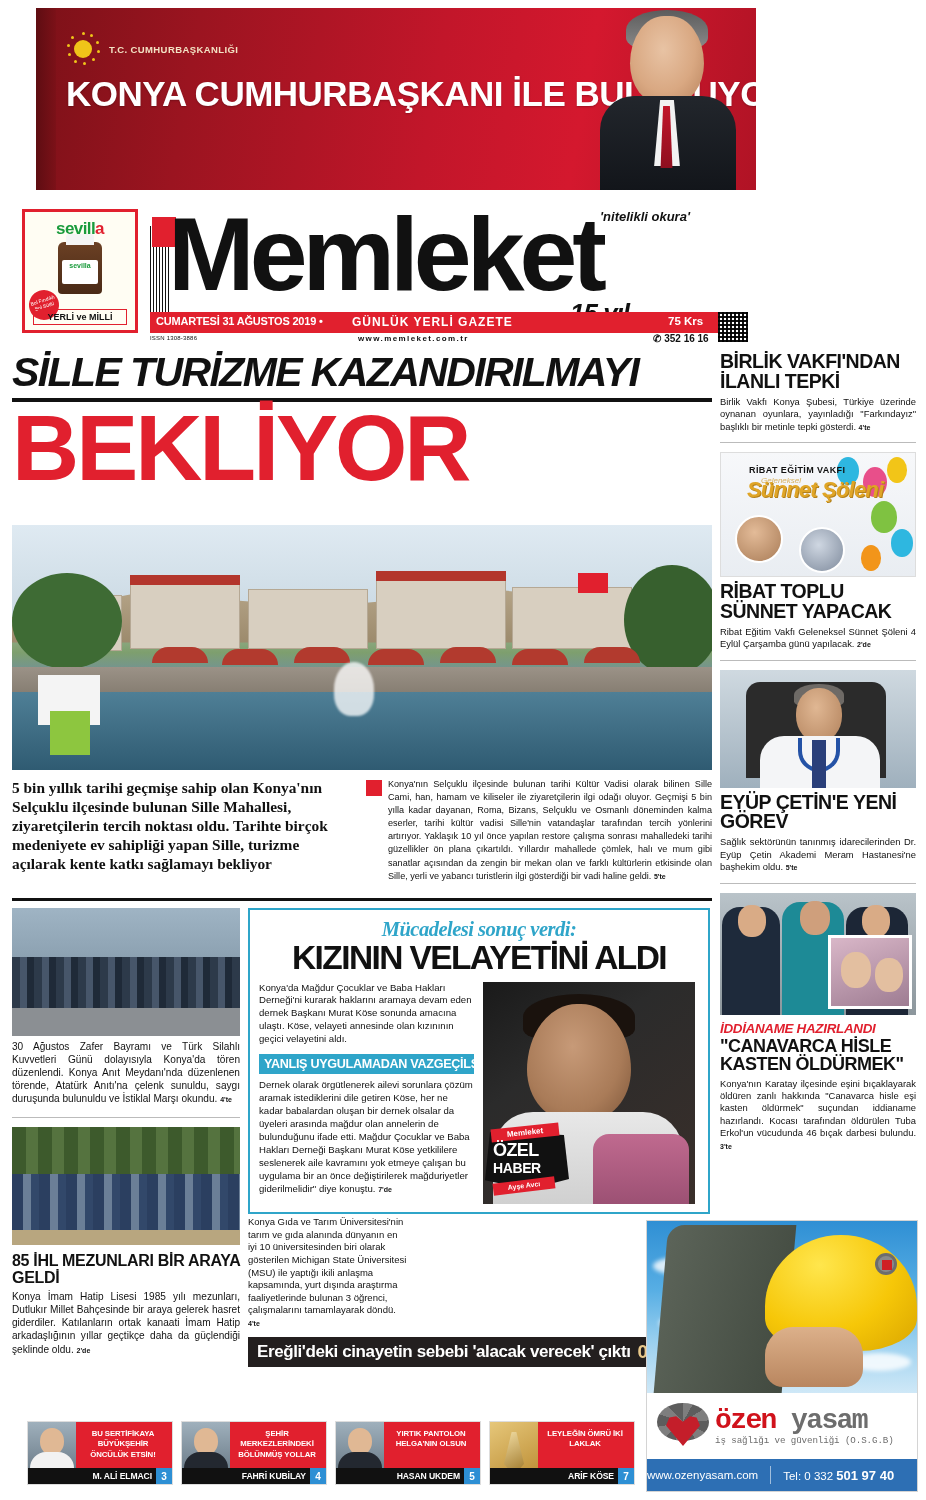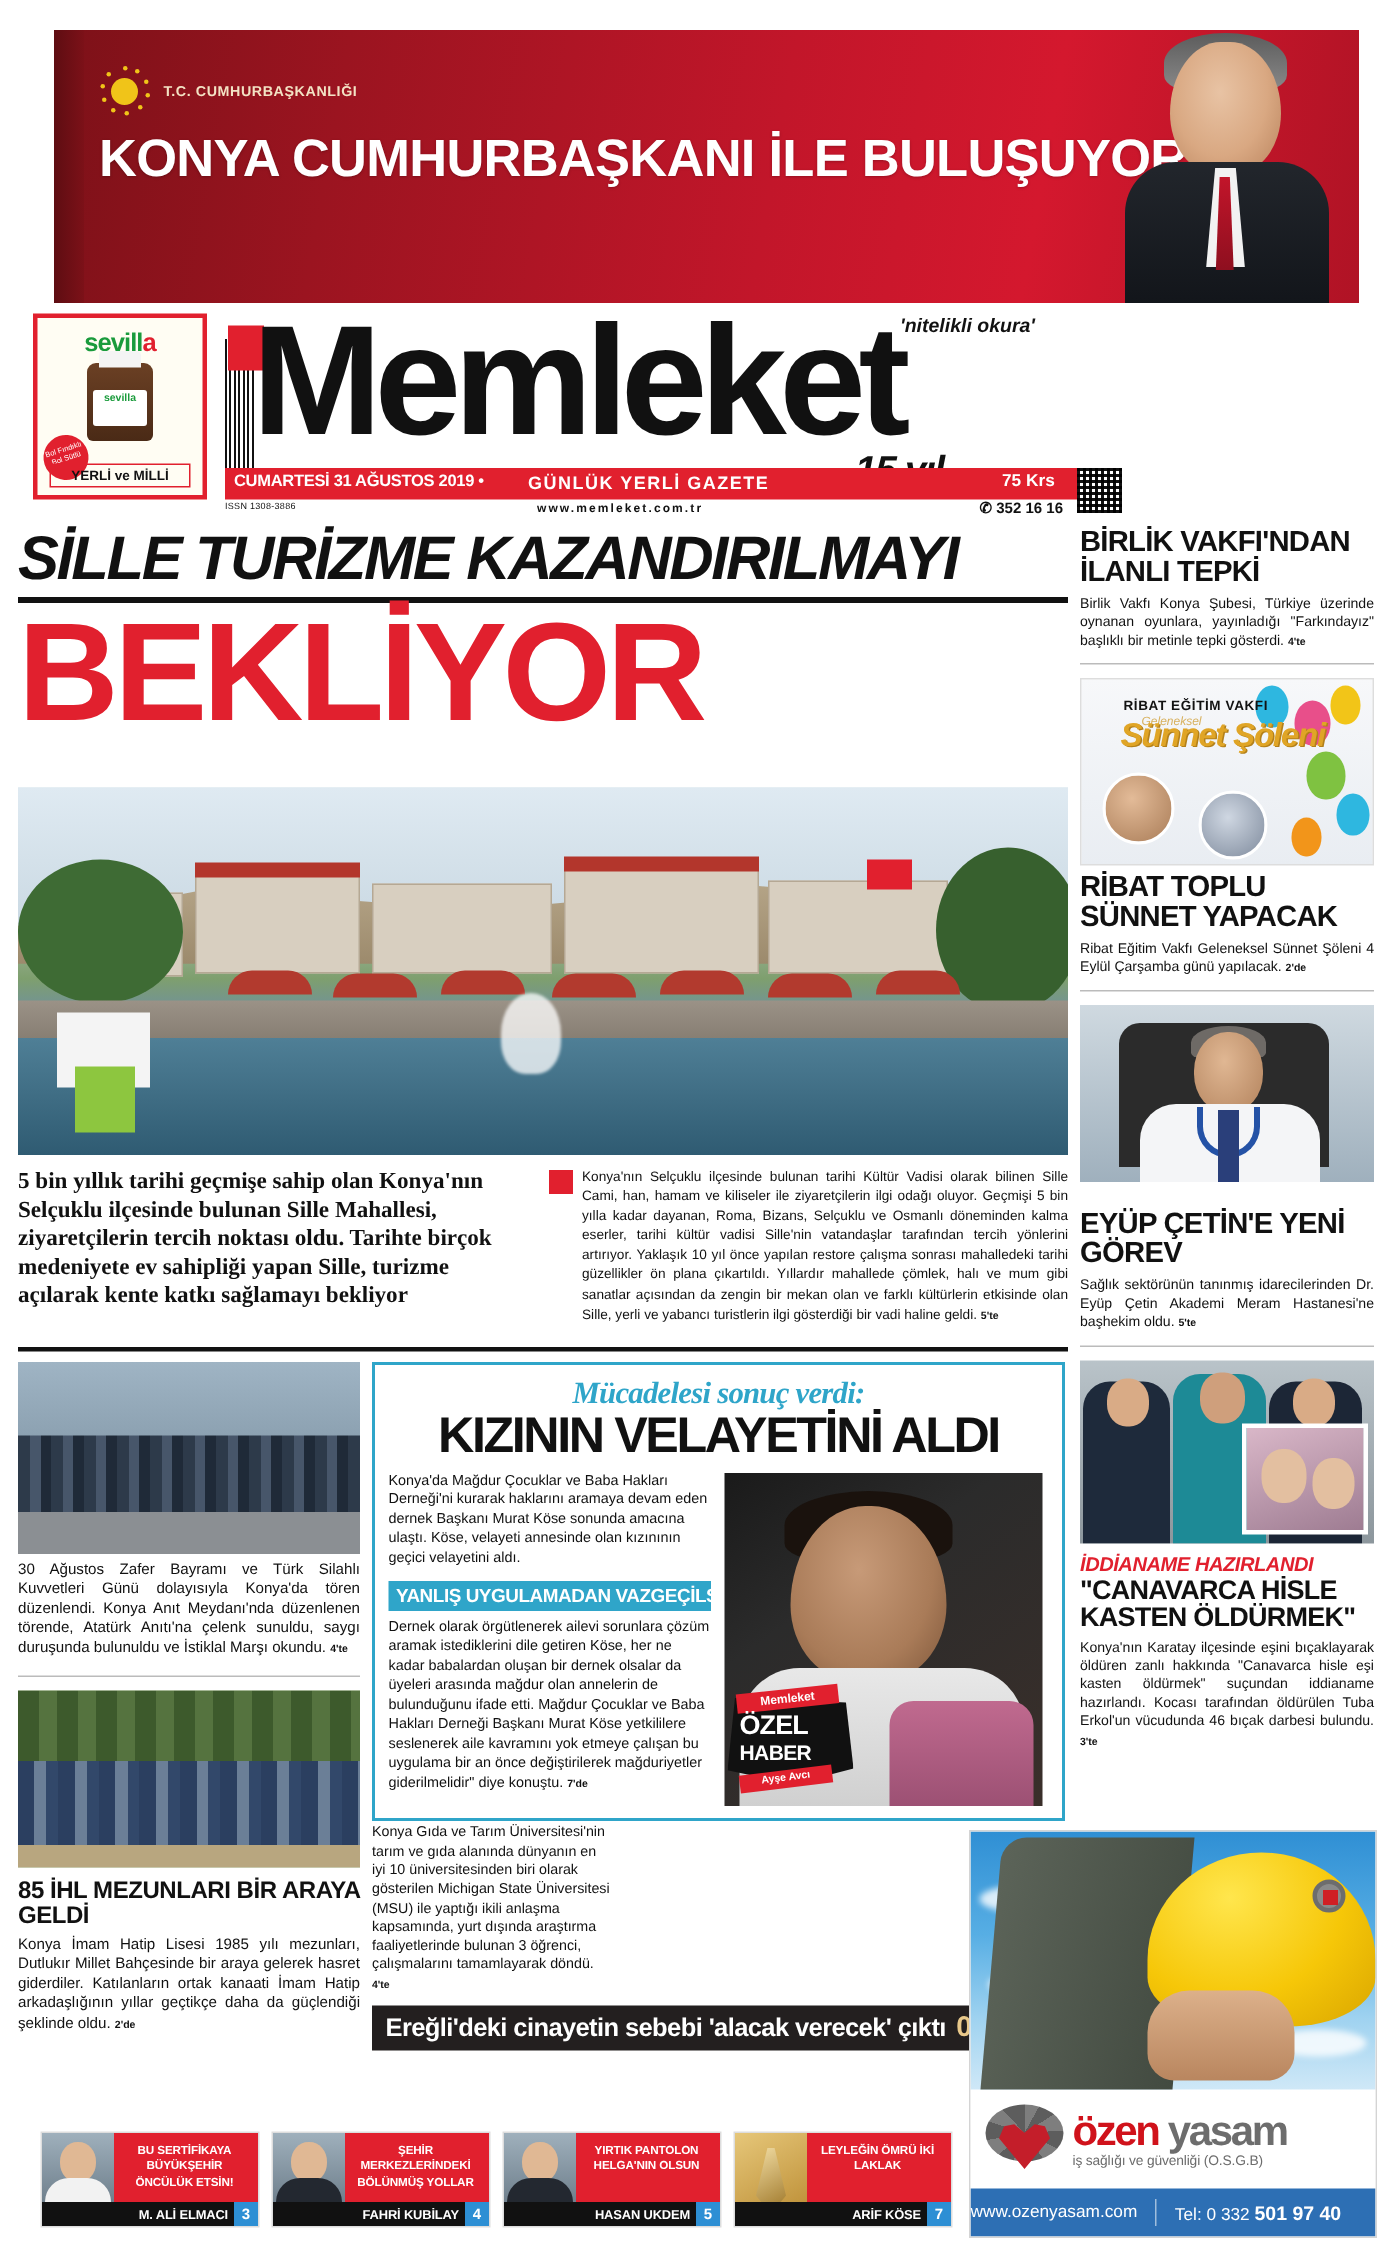--- a/index.html
+++ b/index.html
@@ -6,24 +6,23 @@
   html, body {
     width: 926px; height: 1500px;
     font-family: "Liberation Sans", sans-serif;
     background: #fff;
     overflow: hidden;
   }
   .page { position: relative; width: 926px; height: 1500px; background:#fff; }
 
   
   .topad {
-    position: absolute; left: 36px; top: 8px; width: 870px; height: 182px;
+    position: absolute; left: 36px; top: 8px; width: 720px; height: 182px;
     background: linear-gradient(100deg,#7c1118 0%,#9b1420 22%,#c2162a 55%,#d4182e 75%,#b01325 100%);
     overflow: hidden;
-    margin-top: 12px;
   }
   .topad-left-fade { position:absolute; left:0; top:0; width:20px; height:100%;
     background:linear-gradient(90deg,#5e0d12,#7c1118); }
   .tc-row { position:absolute; left:30px; top:24px; display:flex; align-items:center; gap:9px; }
   .tc-emblem { width:34px; height:34px; position:relative; }
   .tc-emblem .sun {
     position:absolute; left:9px; top:9px; width:16px; height:16px; border-radius:50%;
     background:#f0c419;
     box-shadow:0 0 0 1px #f0c419;
   }
@@ -297,21 +296,21 @@
   .oz-hand { position:absolute; left:118px; top:106px; width:98px; height:60px;
     background:linear-gradient(180deg,#dcb08a,#b9865f); border-radius:28px 28px 18px 18px;}
   .oz-logo { height:66px; display:flex; align-items:center; padding-left:10px; gap:6px; background:#fff;}
   .oz-mark { width:52px; height:46px; position:relative; }
   .oz-gear2 { position:absolute; left:0; top:0; width:52px; height:38px; border-radius:50%;
     background:conic-gradient(#7e7e7e 0 8%, #5d5d5d 8% 16%, #7e7e7e 16% 24%, #5d5d5d 24% 32%,
       #7e7e7e 32% 40%, #5d5d5d 40% 48%, #7e7e7e 48% 56%, #5d5d5d 56% 64%, #7e7e7e 64% 72%,
       #5d5d5d 72% 80%, #7e7e7e 80% 88%, #5d5d5d 88% 100%); }
   .oz-heart { position:absolute; left:9px; top:12px; width:34px; height:31px; background:#c41e2a;
     clip-path:polygon(50% 100%, 0 34%, 10% 8%, 30% 4%, 50% 22%, 70% 4%, 90% 8%, 100% 34%); }
-  .oz-word { line-height:1; }
+  .oz-word { line-height:1;font-family:Liberation Mono, monospace; }
   .oz-w1 { font-size:28px; font-weight:800; letter-spacing:-1.6px;}
   .oz-w1 .a { color:#d0121b; } .oz-w1 .b { color:#6d6d6d; }
   .oz-w2 { font-size:9.2px; color:#6d6d6d; letter-spacing:-.1px; margin-top:1px;}
   .oz-bar { height:32px; background:#2d6fb4; display:flex; align-items:center;
     color:#fff; font-size:11.5px; }
   .oz-bar .l { }
   .oz-div { width:1px; height:18px; background:rgba(255,255,255,.55); margin:0 12px; }
   .oz-bar .r b { font-weight:800; font-size:13px; }
 
   
@@ -555,21 +554,21 @@
 
     <div>
       <div class="doc-photo">
         <div class="doc-chair"></div>
           <div class="doc-hair"></div>
           <div class="doc-head"></div>
         <div class="doc-coat"></div>
           <div class="doc-lan"></div>
           <div class="doc-tie"></div>
       </div>
-      <div class="rc-h" style="margin-top:19px">EYÜP ÇETİN'E YENİ GÖREV</div>
+      <div class="rc-h" style="margin-top:5px">EYÜP ÇETİN'E YENİ GÖREV</div>
       <div class="rc-p">
         <span>Sağlık sektörünün tanınmış idarecilerinden Dr. Eyüp Çetin Akademi Meram Hastanesi'ne başhekim oldu.</span>
         <span class="pg">5'te</span>
       </div>
     </div>
 
     <div class="rc-rule"></div>
 
     <div>
       <div class="crime-photo">

